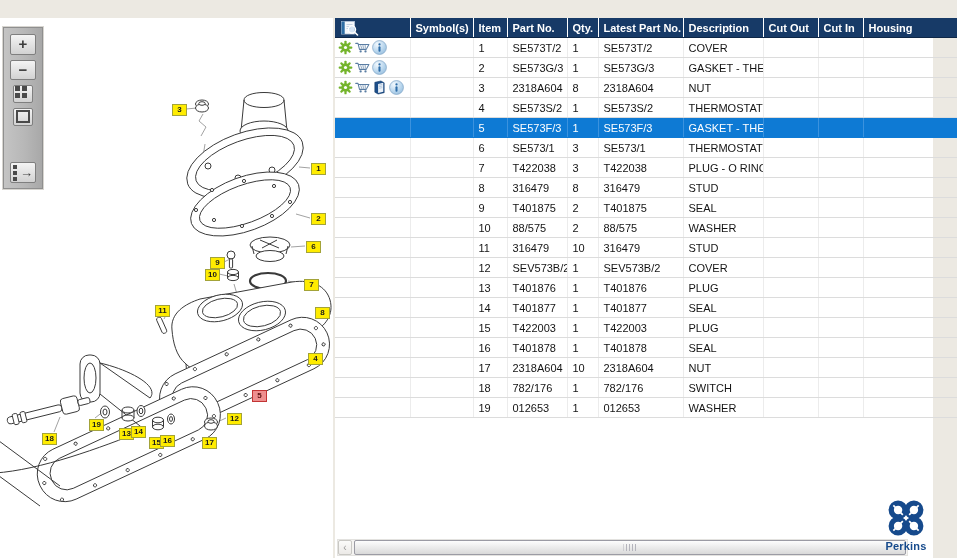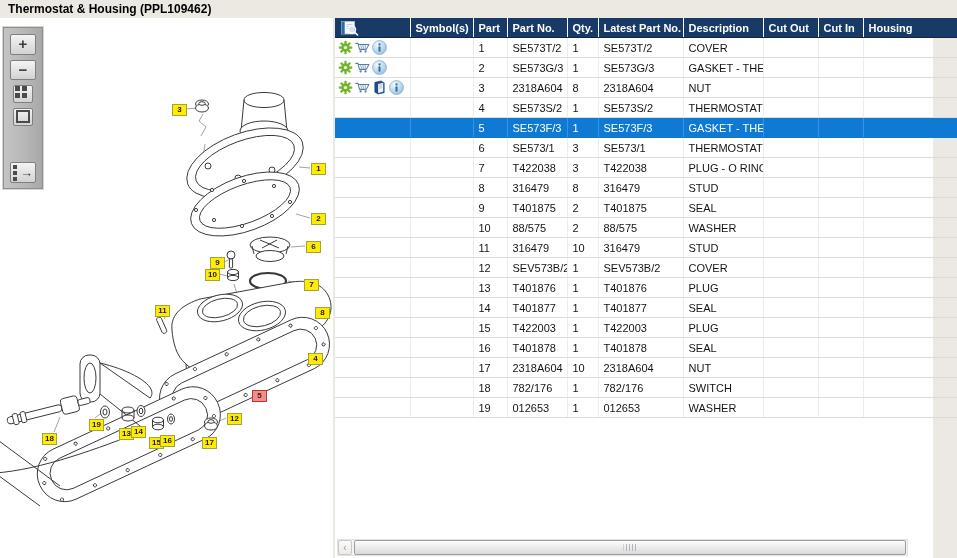--- a/index.html
+++ b/index.html
@@ -100,21 +100,20 @@
       <rect x="1" y="1.5" width="13" height="12.5" fill="#f4f7fb" stroke="#b9c8da" stroke-width="0.8"></rect>
       <rect x="1" y="1.5" width="3.2" height="12.5" fill="#2e6da4"></rect>
       <path d="M6 4.5 H12 M6 6.5 H12 M6 8.5 H10" stroke="#b9c8da" stroke-width="0.8" fill="none"></path>
       <circle cx="11.5" cy="9.5" r="3.6" fill="rgba(190,215,240,0.55)" stroke="#fff" stroke-width="1.3"></circle>
       <path d="M14.2 12.2 L17 15" stroke="#fff" stroke-width="1.6" stroke-linecap="round"></path>
     </symbol>
   </defs>
 </svg>
 
 <div class="app">
-  <div class="titlebar">Thermostat &amp; Housing (PPL109462)</div>
 
   <div class="panel diagram-panel">
     <svg class="exploded" width="333" height="540" viewBox="0 0 333 540">
       <g fill="#fff" stroke="#3a3a3a" stroke-width="1">
 
         <g stroke="#8a8a8a" stroke-width="0.8" fill="none">
           <path d="M186 91 L197 90"></path>
             <path d="M310 150 L299 149"></path>
             <path d="M310 200 L296 196"></path>
           <path d="M305 228 L291 229"></path>
@@ -341,21 +340,21 @@
           <col style="width: 55px;">
           <col style="width: 45px;">
           <col style="width: 94px;">
         </colgroup>
       <thead>
           <tr>
             <th><svg class="hdr-ico">
                 <use href="#sym-docsearch"></use>
               </svg></th>
             <th>Symbol(s)</th>
-            <th>Part</th>
+            <th>Item</th>
             <th>Part No.</th>
             <th>Qty.</th>
             <th>Latest Part No.</th>
             <th>Description</th>
             <th>Cut Out</th>
             <th>Cut In</th>
             <th>Housing</th>
           </tr>
         </thead>
       <tbody>
@@ -610,14 +609,31 @@
         </tbody>
     </table>
 
     <div class="hscroll">
       <button class="hs-arrow">‹</button>
       <div class="hs-thumb">
           <div class="hs-grip"></div>
         </div>
     </div>
 
+    <div class="perkins">
+      <svg width="38" height="38" viewBox="0 0 36 36">
+        <g fill="none" stroke="#164a8c" stroke-width="5">
+          <circle cx="10.5" cy="10.5" r="6.5"></circle>
+            <circle cx="25.5" cy="10.5" r="6.5"></circle>
+          <circle cx="10.5" cy="25.5" r="6.5"></circle>
+            <circle cx="25.5" cy="25.5" r="6.5"></circle>
+        </g>
+        <g stroke="#fff" stroke-width="1.6">
+          <path d="M6 6 L15 15"></path>
+            <path d="M30 6 L21 15"></path>
+            <path d="M6 30 L15 21"></path>
+            <path d="M30 30 L21 21"></path>
+        </g>
+      </svg>
+      <span class="word">Perkins</span>
+    </div>
   </div>
 </div>
 
 </body></html>

